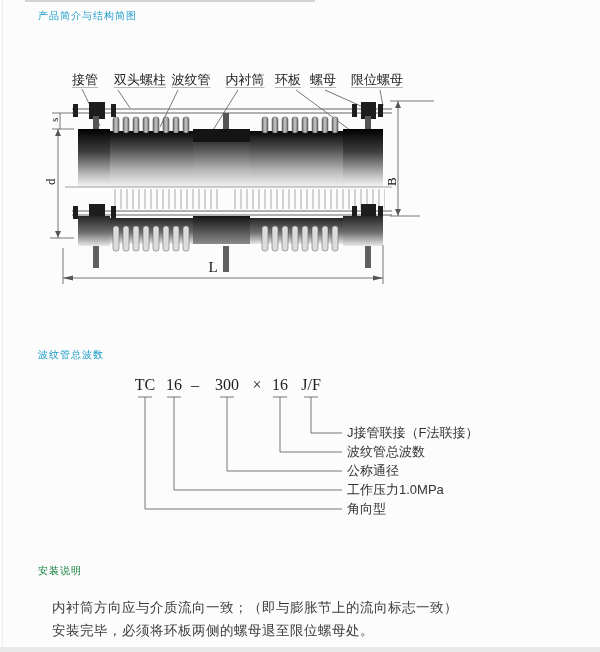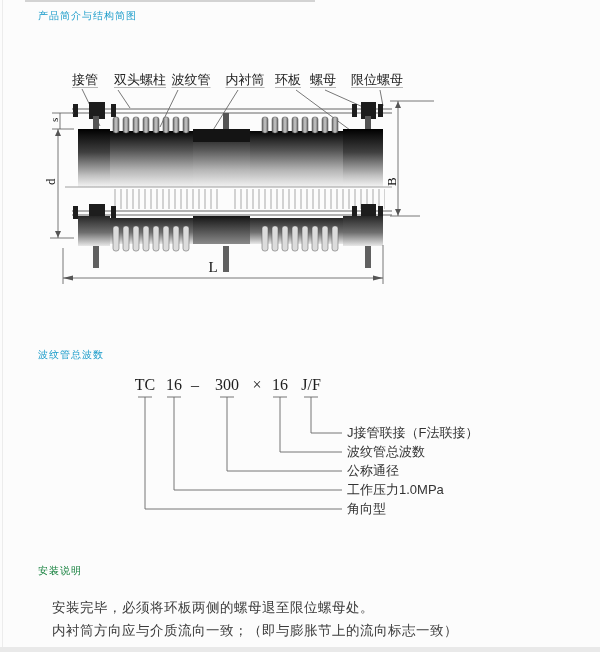--- a/index.html
+++ b/index.html
@@ -259,15 +259,15 @@
     <text x="227" y="83">波纹管总波数</text>
     <text x="227" y="102">公称通径</text>
     <text x="227" y="121">工作压力1.0MPa</text>
     <text x="227" y="140">角向型</text>
   </g>
 </svg>
 
 <div id="title-install" class="sec-title" style="color:#15803d">安装说明</div>
 
 <div class="install-text">
+  <div>内衬筒方向应与介质流向一致；（即与膨胀节上的流向标志一致）</div>
   <div>安装完毕，必须将环板两侧的螺母退至限位螺母处。</div>
-  <div>内衬筒方向应与介质流向一致；（即与膨胀节上的流向标志一致）</div>
 </div>
 
 </body></html>

